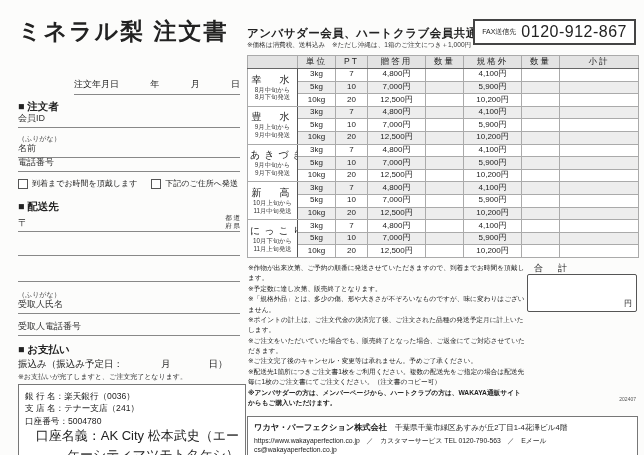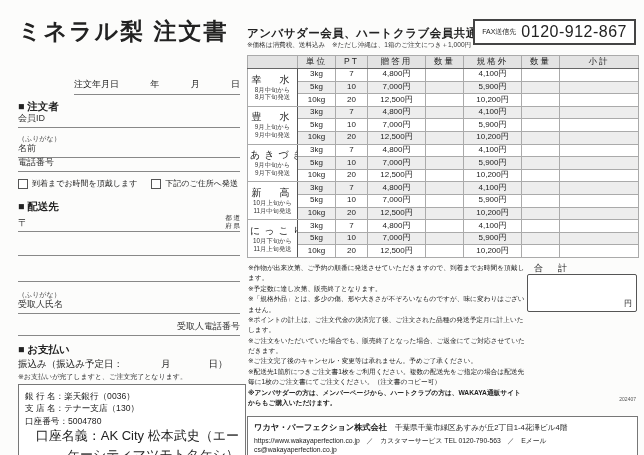--- a/index.html
+++ b/index.html
@@ -113,31 +113,31 @@
   </div>
 
   <div class="blank-line" style="top:244px;"></div>
   <div class="blank-line" style="top:270px;"></div>
 
   <div class="tiny" style="position:absolute; top:290px;">（ふりがな）</div>
   <div class="field" style="top:298px;">
     <span>受取人氏名</span>
   </div>
 
-  <div class="field" style="top:320px;text-align:right;">
+  <div class="field" style="top:320px;">
     <span>受取人電話番号</span>
   </div>
 
   <div class="sec-head" style="top:343px;">■ お支払い</div>
   <div class="pay-line">振込み（振込み予定日：　　　　月　　　　日）</div>
   <div class="pay-note">※お支払いが完了しますと、ご注文完了となります。</div>
 
   <div class="bank-box">
     <div>銀 行 名：楽天銀行（0036）</div>
-    <div>支 店 名：テナー支店（130）</div>
+    <div>支 店 名：テナー支店（241）</div>
     <div>口座番号：5004780</div>
     <div style="font-size:13px;text-align:right;">口座名義：AK City 松本武史（エーケーシティマツモトタケシ）</div>
   </div>
 </div>
 
 <div class="right">
   <div class="r-head-title">アンバサダー会員、ハートクラブ会員共通</div>
   <div class="r-head-note">※価格は消費税、送料込み　※ただし沖縄は、1箱のご注文につき＋1,000円</div>
 
   <div class="fax-box">

